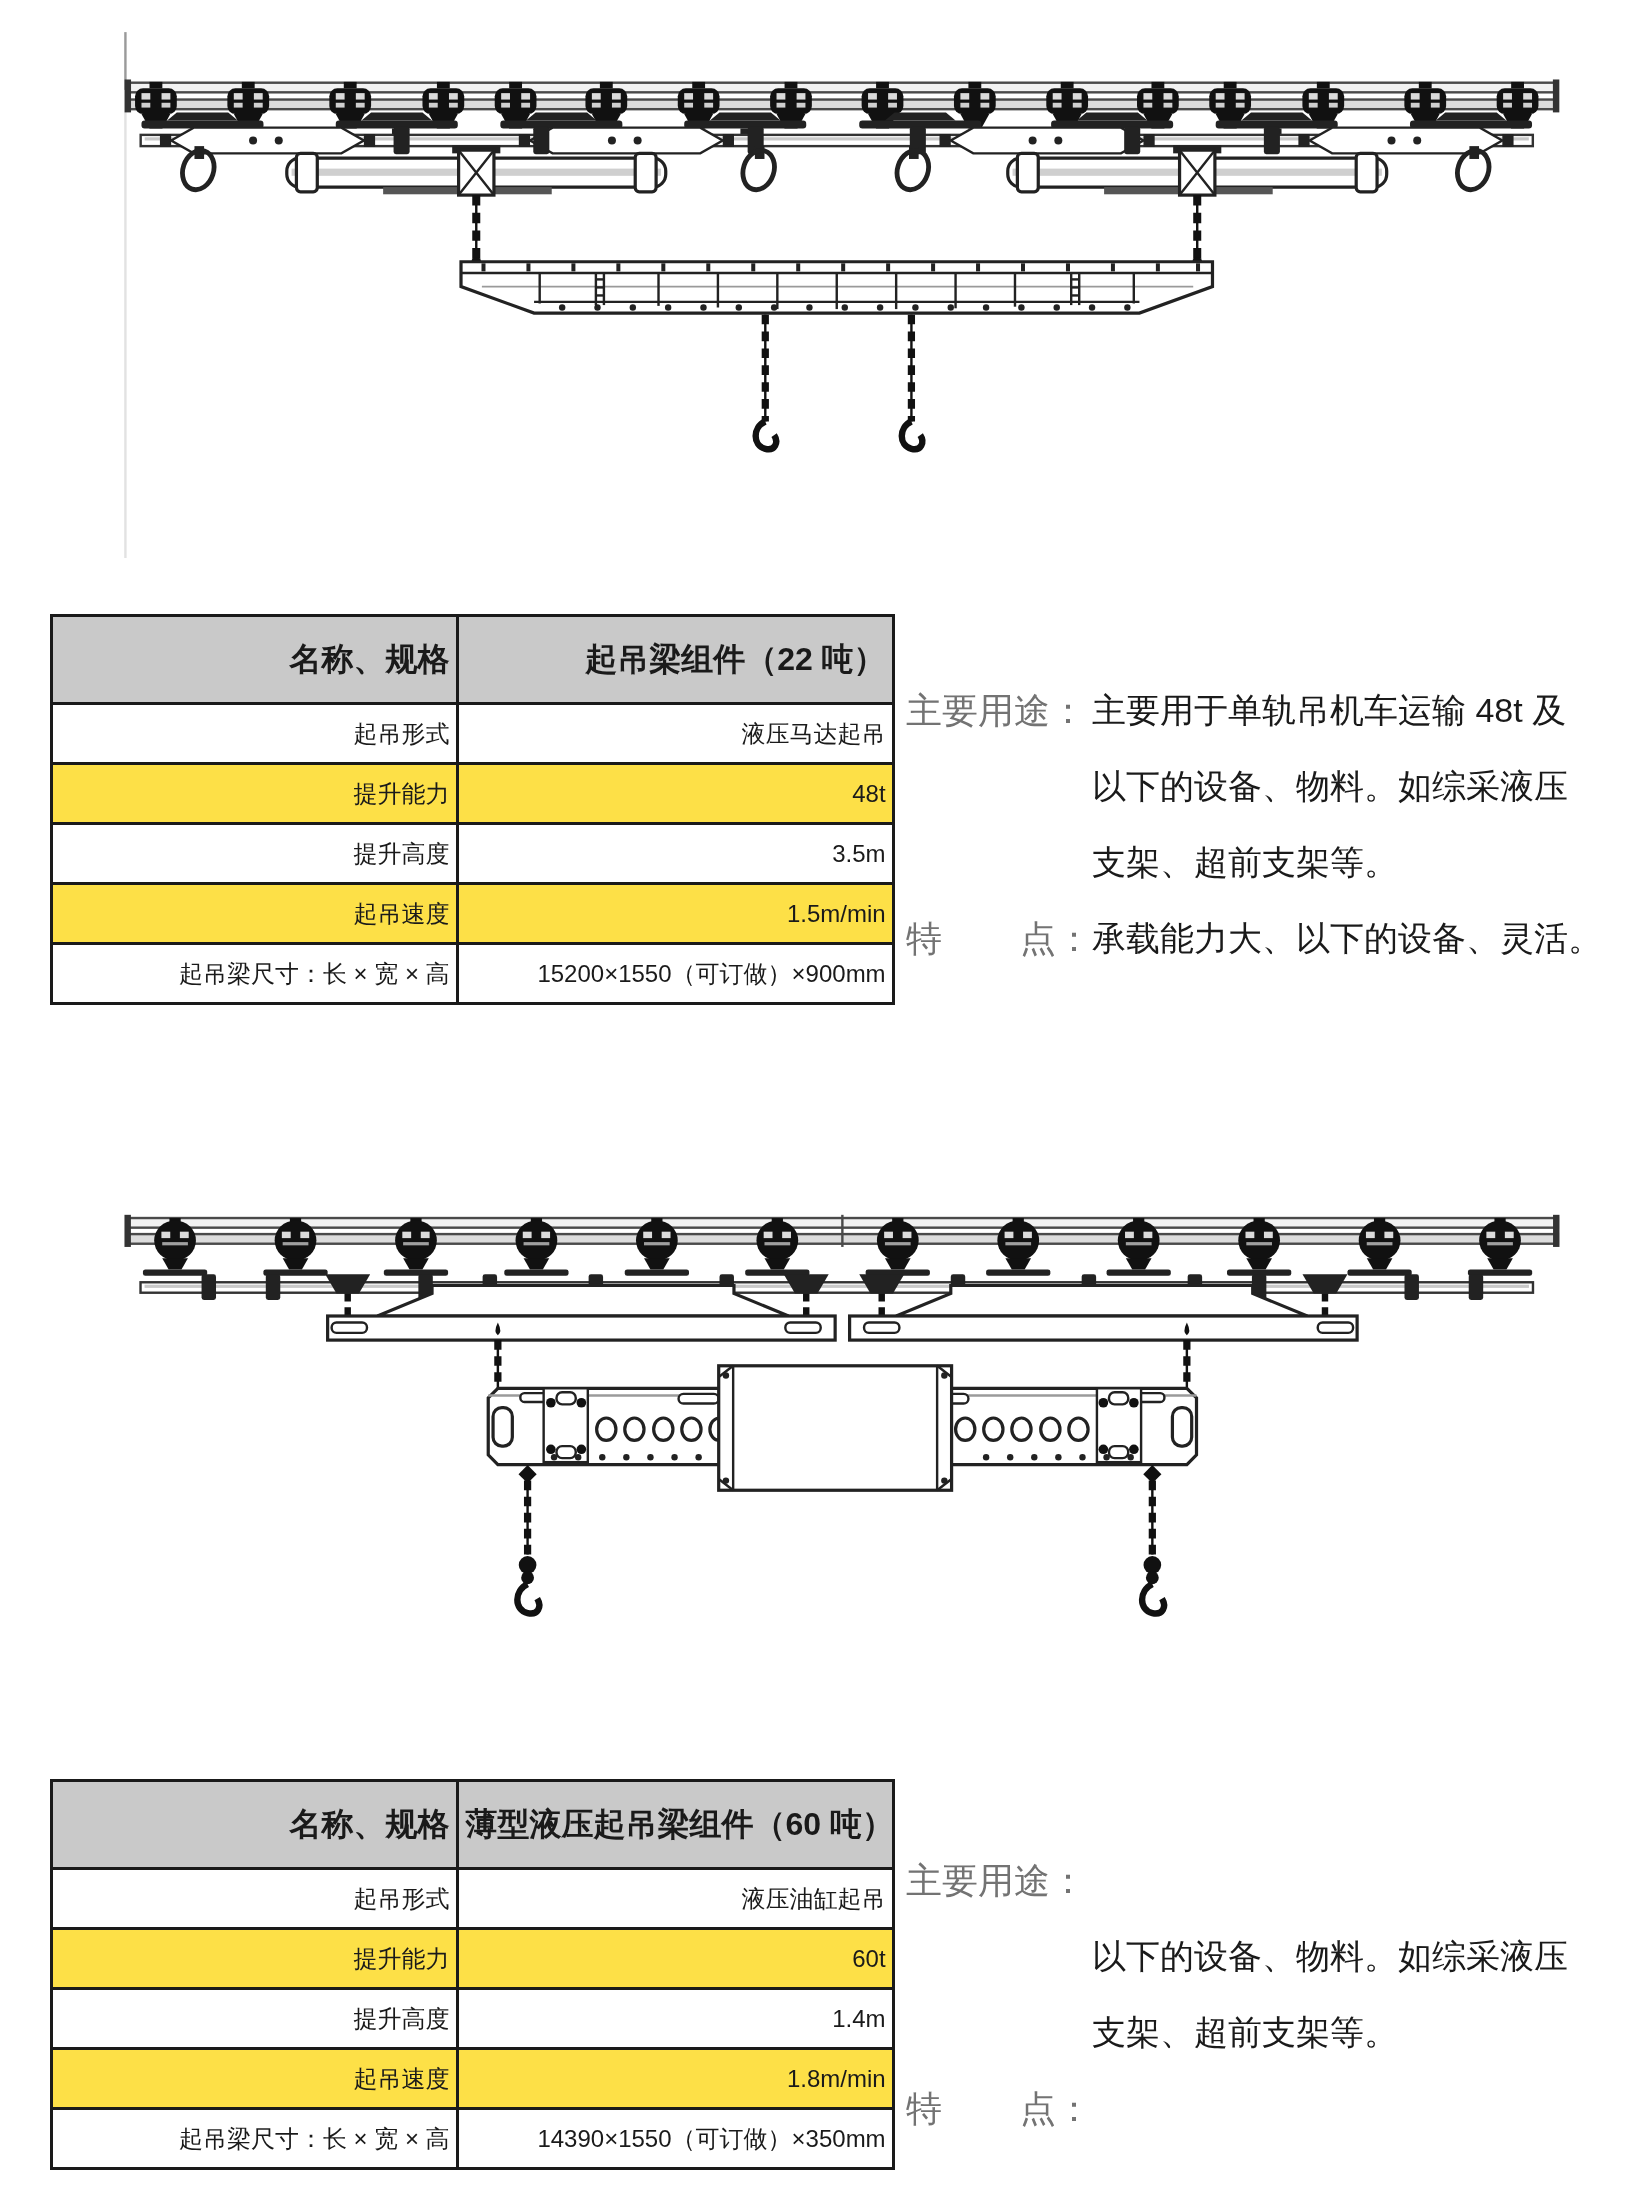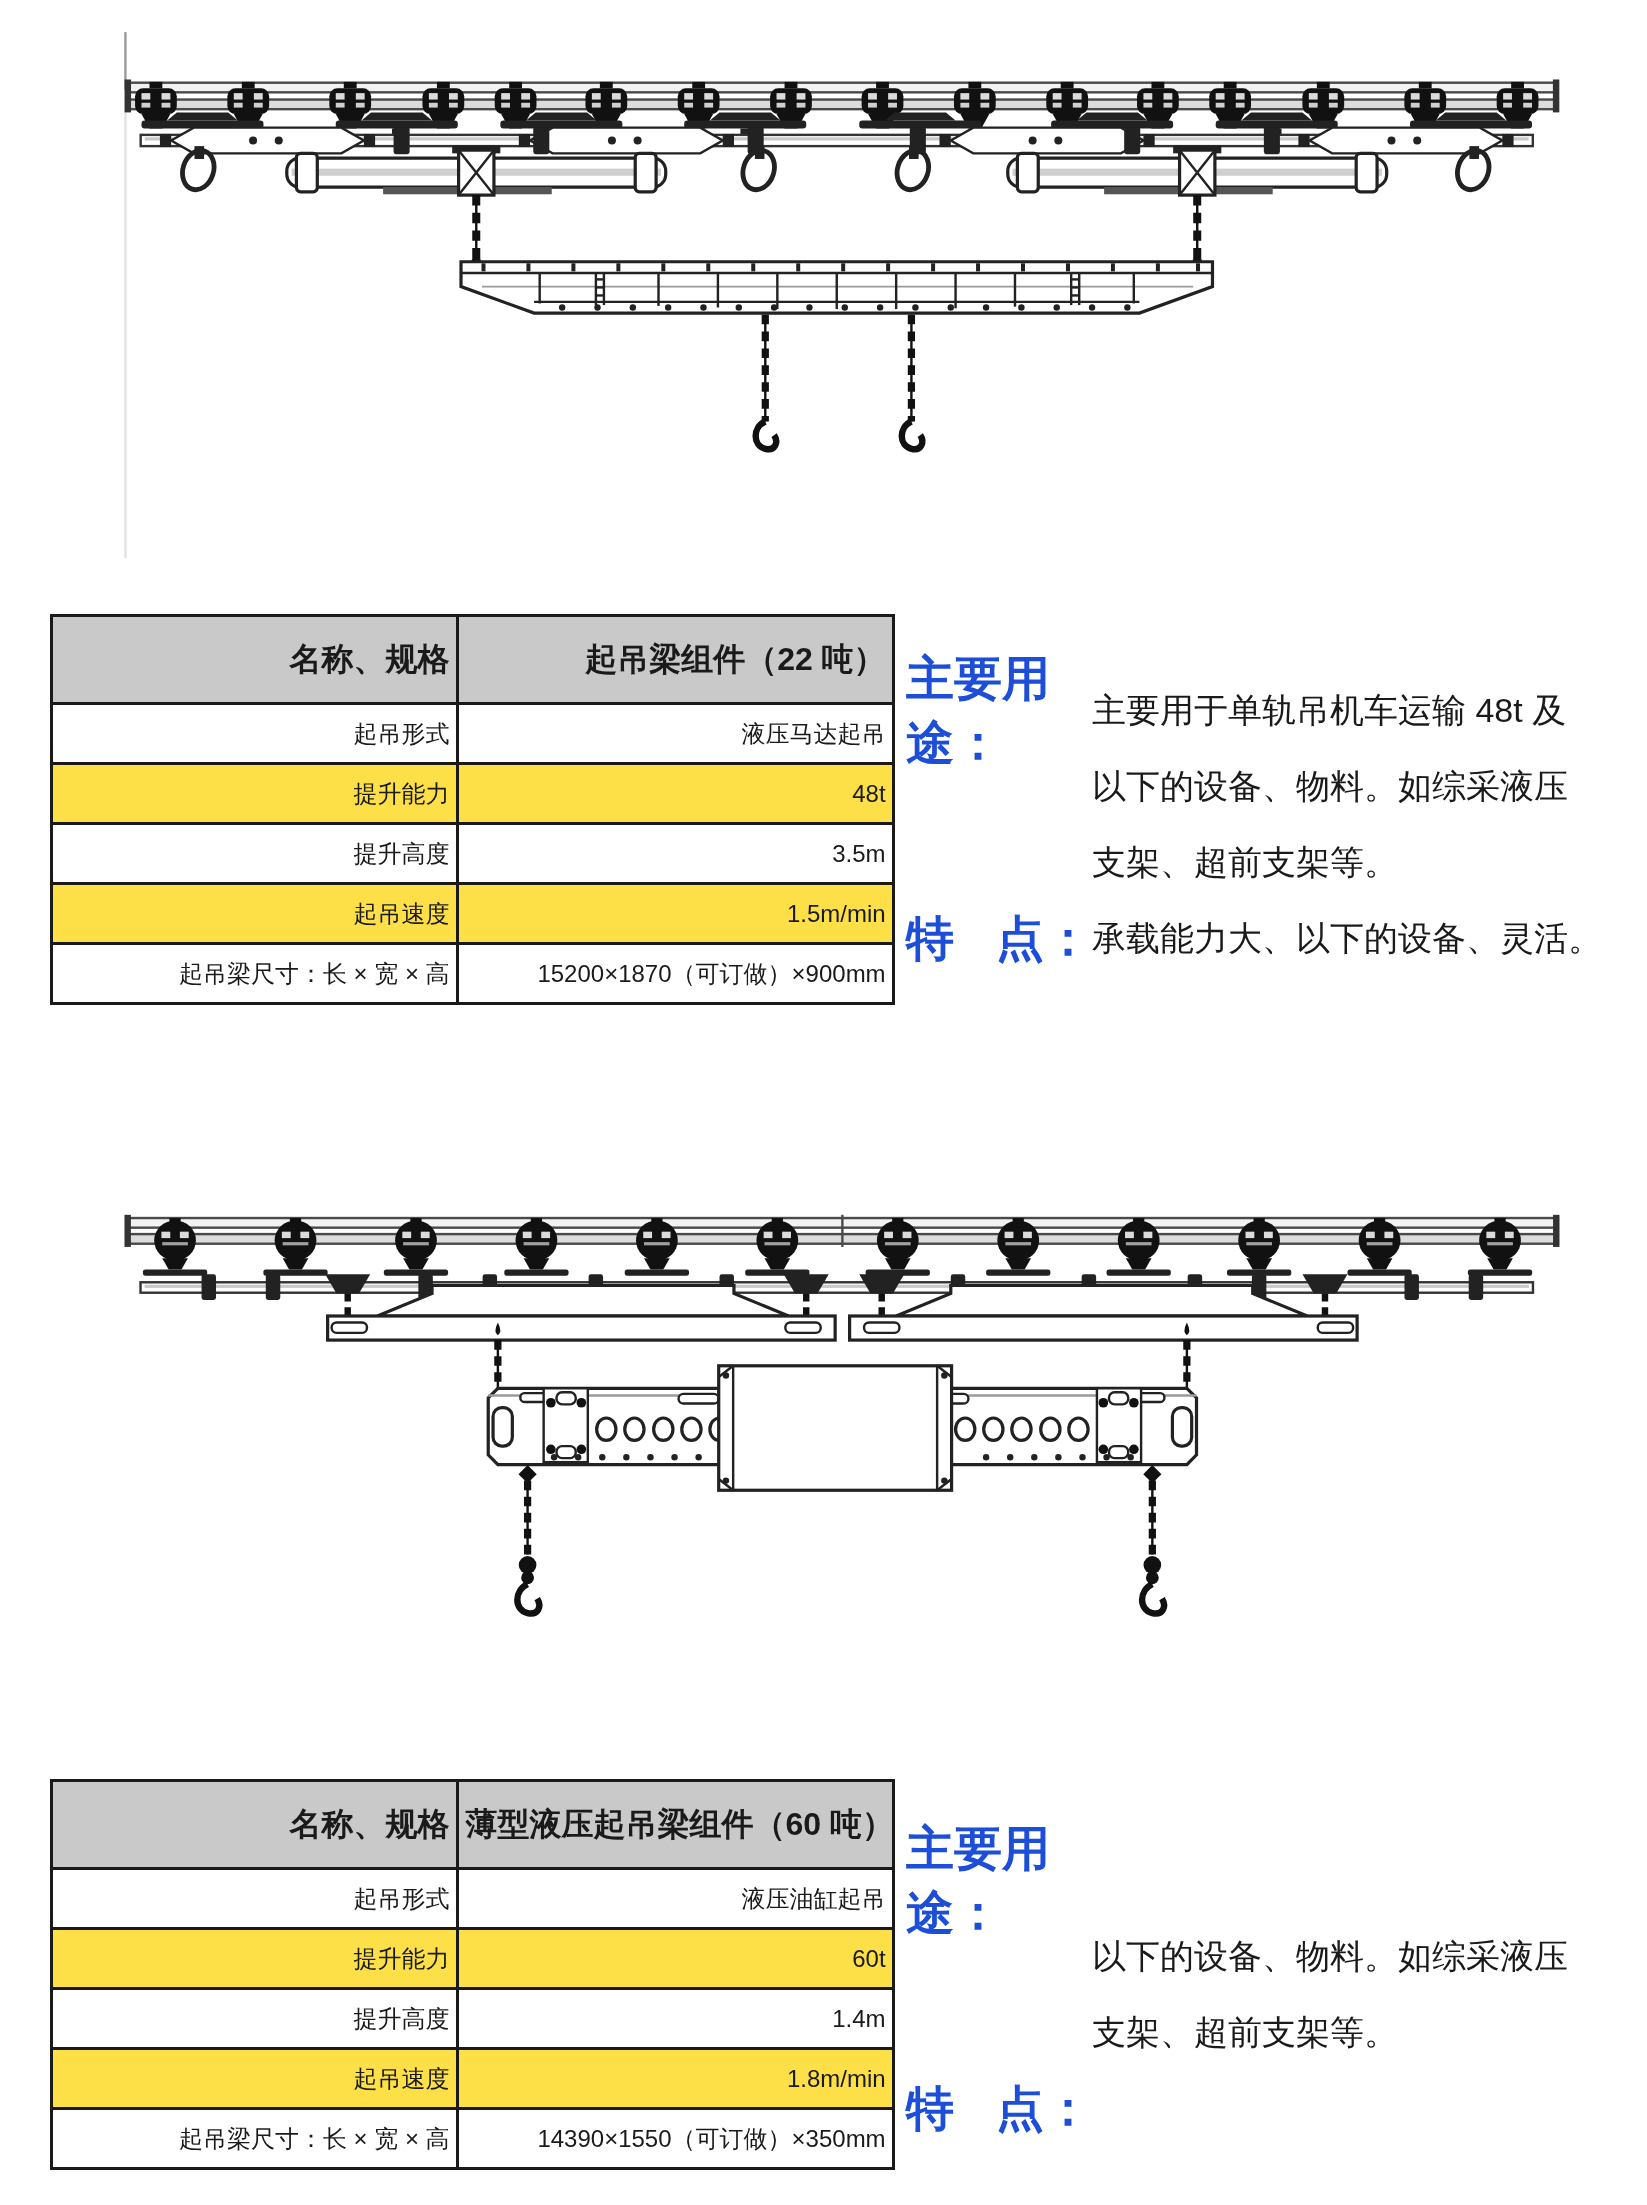--- a/index.html
+++ b/index.html
@@ -23,21 +23,21 @@
   table.spec td{font-size:24px;font-weight:400;height:57px;background:#ffffff;}
   table.spec tr.alt td{background:#fde047;}
   table.spec tr.dim td{font-size:24px;}
   #table1{top:614px;}
   #table2{top:1779px;}
   
   .info{position:absolute;left:906px;width:727px;}
   #info1{top:673px;}
   #info2{top:1843px;}
   .info .line{height:76px;display:flex;align-items:center;font-size:34px;font-weight:400;}
-  .info .lbl{display:inline-block;width:186px;flex:0 0 186px;font-size:48px;font-weight:700;color:#1d4ed8;}
+  .info .lbl{display:inline-block;width:186px;flex:0 0 186px;font-size:36px;font-weight:400;color:#737373;}
   .info .lbl.spread{display:inline-flex;justify-content:space-between;}
   .info .lbl.spread i{font-style:normal;}
   .info .indent{padding-left:186px;}
   
 </style>
 </head>
 <body>
 
 <div class="page">
 
@@ -272,21 +272,21 @@
     <tr>
       <td>提升高度</td>
       <td>3.5m</td>
     </tr>
     <tr class="alt">
       <td>起吊速度</td>
       <td>1.5m/min</td>
     </tr>
     <tr class="dim">
       <td>起吊梁尺寸：长 × 宽 × 高</td>
-      <td>15200×1870（可订做）×900mm</td>
+      <td>15200×1550（可订做）×900mm</td>
     </tr>
   </tbody>
     </table>
 
   <div class="info" id="info1">
     <div class="line">
       <span class="lbl">主要用途：</span>
       <span>主要用于单轨吊机车运输 48t 及</span>
     </div>
     <div class="line indent">以下的设备、物料。如综采液压</div>

